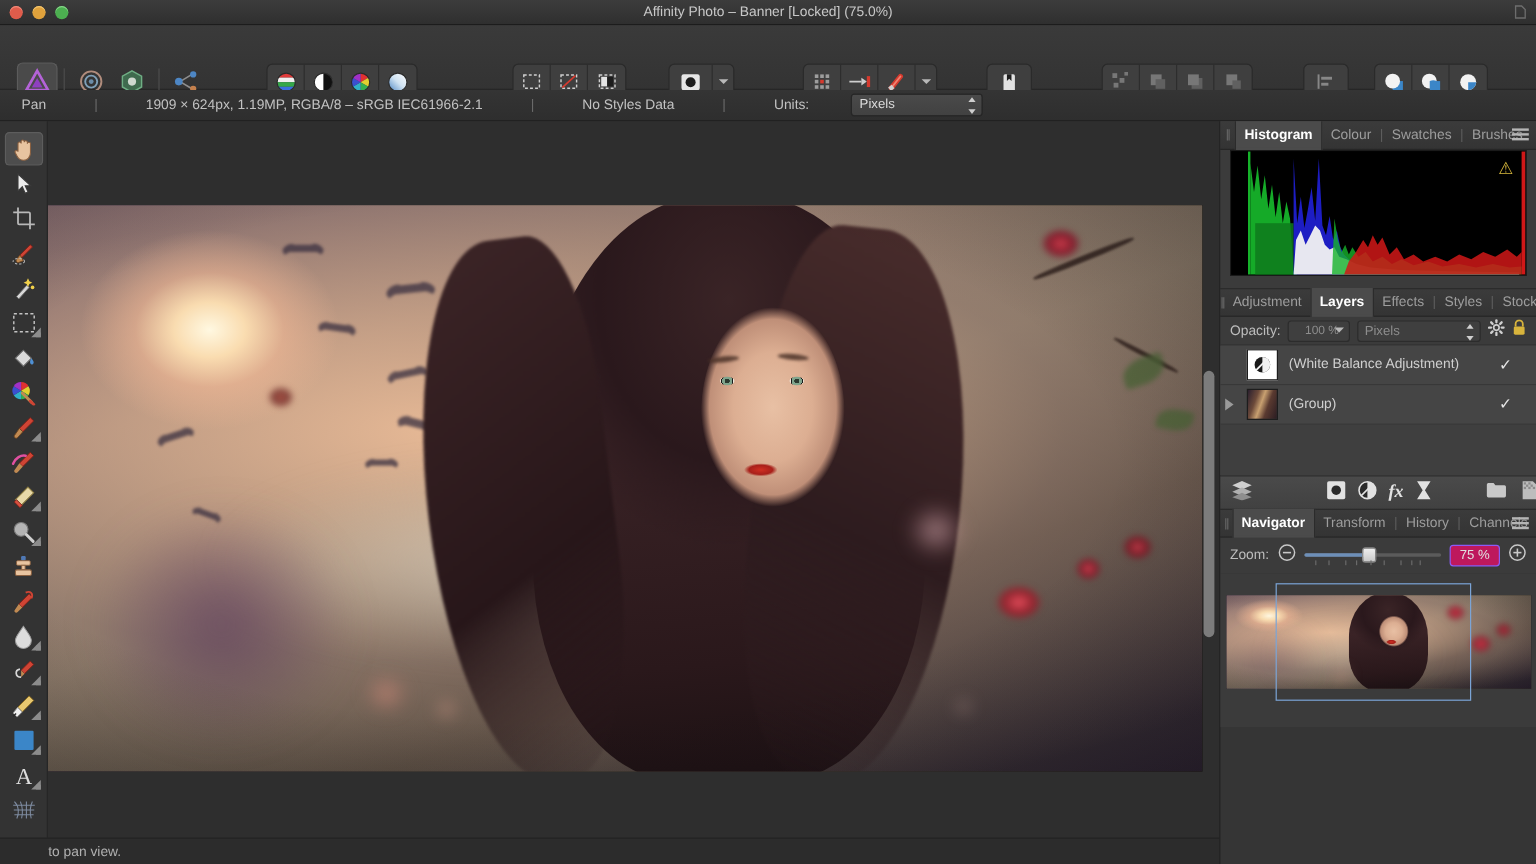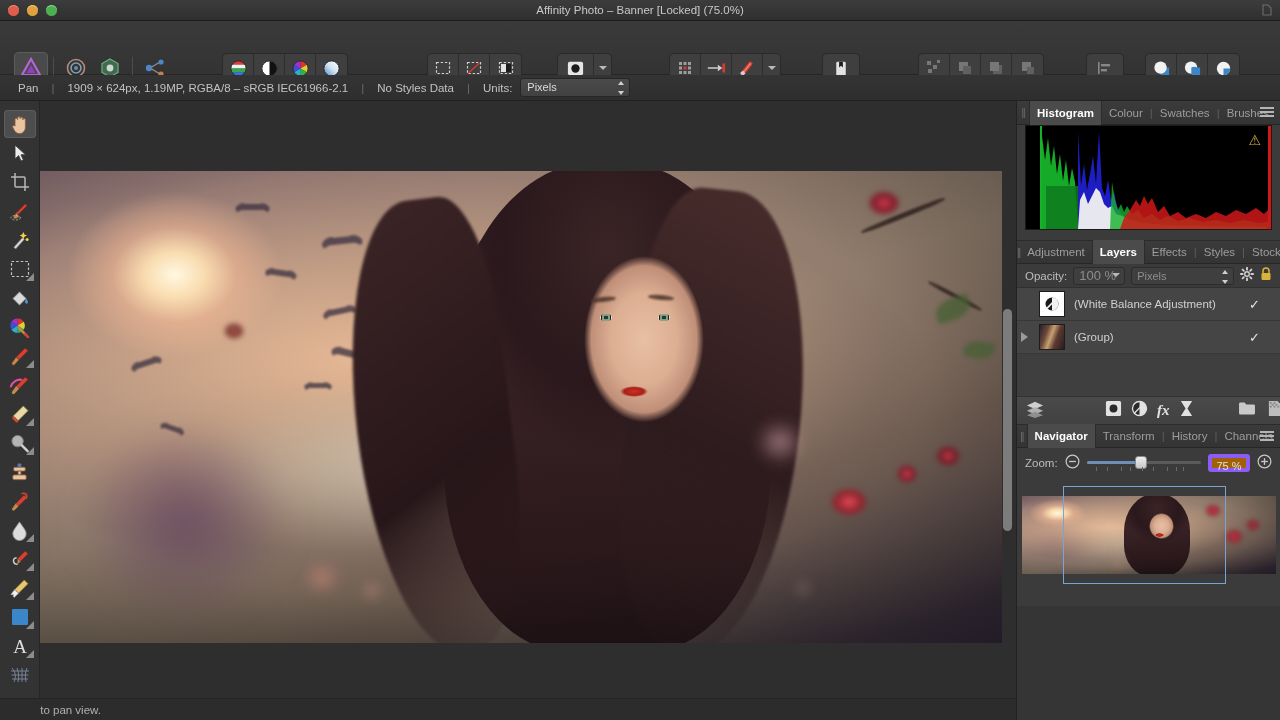--- a/index.html
+++ b/index.html
@@ -57,21 +57,21 @@
   .appicons{ position:absolute; left:14px; top:31px; display:flex; align-items:center; gap:0px;}
   .appicon{ width:34px;height:32px; display:flex;align-items:center;justify-content:center;border-radius:5px;}
   .appicon.active{ background:#4a4a4a; box-shadow:inset 0 0 0 1px #5c5c5c; }
   .divider-v{ width:1px; height:22px; background:#4d4d4d; margin:0 5px; }
 
   
   .ctxbar{
     position:absolute; left:0; top:75px; width:1280px; height:26px;
     background:linear-gradient(#343434,#2e2e2e);
     border-bottom:1px solid #212121;
-    display:flex; align-items:center; color:#c2c2c2; font-size:11.5px;
+    display:flex; align-items:center; color:#c2c2c2; font-size:11.5px;gap:27px;
   }
   .ctx-sep{ color:#6a6a6a; margin:0 13px; }
   .unit-select{
     margin-left:8px; width:110px; height:19px;
     background:linear-gradient(#4a4a4a,#414141);
     border:1px solid #262626; border-radius:3px;
     color:#dcdcdc; font-size:11px; line-height:17px; padding-left:6px;
     position:relative;
   }
   .spin{
@@ -255,21 +255,21 @@
   }
   .warn{ position:absolute; right:10px; top:6px; font-size:14px; color:#d8b83c; }
 
   .opacity-row{
     height:24px; display:flex; align-items:center; gap:6px; padding:0 8px;
     background:#3b3b3b; border-bottom:1px solid #303030;
   }
   .lbl{ color:#bdbdbd; font-size:11.5px; }
   .opc{
     width:52px;height:18px;border-radius:3px;background:#3f3f3f;border:1px solid #2c2c2c;
-    color:#8d8d8d;font-size:13px;line-height:16px;padding-left:5px;position:relative;
+    color:#8d8d8d;font-size:10px;line-height:16px;padding-left:5px;position:relative;text-align:center;
   }
   .blend{
     flex:1;height:18px;border-radius:3px;background:#3f3f3f;border:1px solid #2c2c2c;
     color:#8d8d8d;font-size:11px;line-height:16px;padding-left:5px;position:relative;
   }
 
   .layer-list{ background:#424242; }
   .layer-row{
     height:33px; display:flex; align-items:center; padding:0 20px 0 4px;
     border-bottom:1px solid #383838; background:#454545;
@@ -290,21 +290,21 @@
     height:30px; display:flex; align-items:center; gap:7px; padding:0 8px;
     background:#3b3b3b;
   }
   .zslider{ flex:1; height:14px; position:relative; }
   .ztrack{ position:absolute; left:0; right:0; top:5px; height:3px; border-radius:2px; background:#5b5b5b; }
   .zfill{ position:absolute; left:0; top:5px; height:3px; border-radius:2px; background:#6d8fb8; width:46%; }
   .zknob{ position:absolute; left:42%; top:0; width:12px;height:13px;border-radius:3px;
           background:linear-gradient(#efefef,#c8c8c8); border:1px solid #8a8a8a;}
   .zticks{ position:absolute; left:0; right:0; top:11px; height:4px; }
   .zticks i{ position:absolute; width:1px; height:4px; background:#6a6a6a; }
-  .zval{ width:42px;height:18px;border-radius:3px;background:#a16207;border:4px solid #8b5cf6;
+  .zval{ width:42px;height:18px;border-radius:3px;background:#be185d;border:1px solid #8b5cf6;
          color:#e0e0e0;font-size:11px;line-height:16px;text-align:center;}
   .navi-view{ height:auto; padding:10px 0 0 0; background:#3b3b3b; position:relative; }
   .navthumb{
     position:absolute; left:5px; top:18px; width:254px; height:78px; overflow:hidden; background:#111;
   }
   .navframe{
     position:absolute; left:46px; top:8px; width:163px; height:98px;
     border:1px solid #7ba4d6; pointer-events:none;
   }
 

